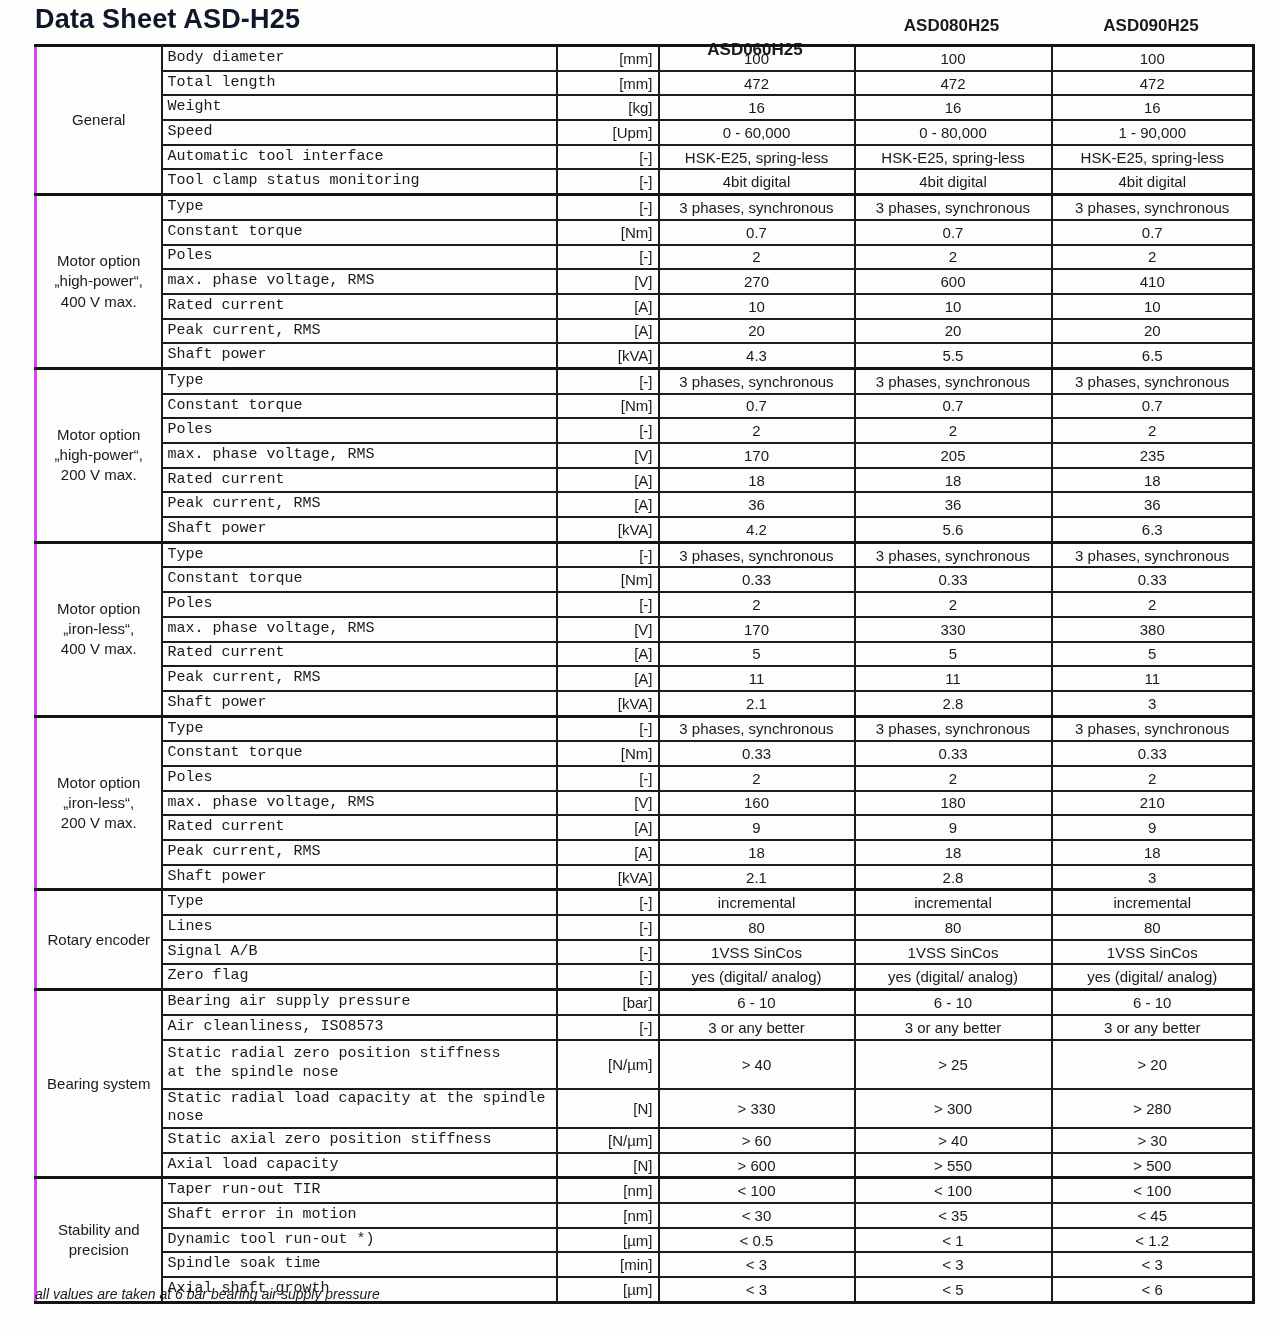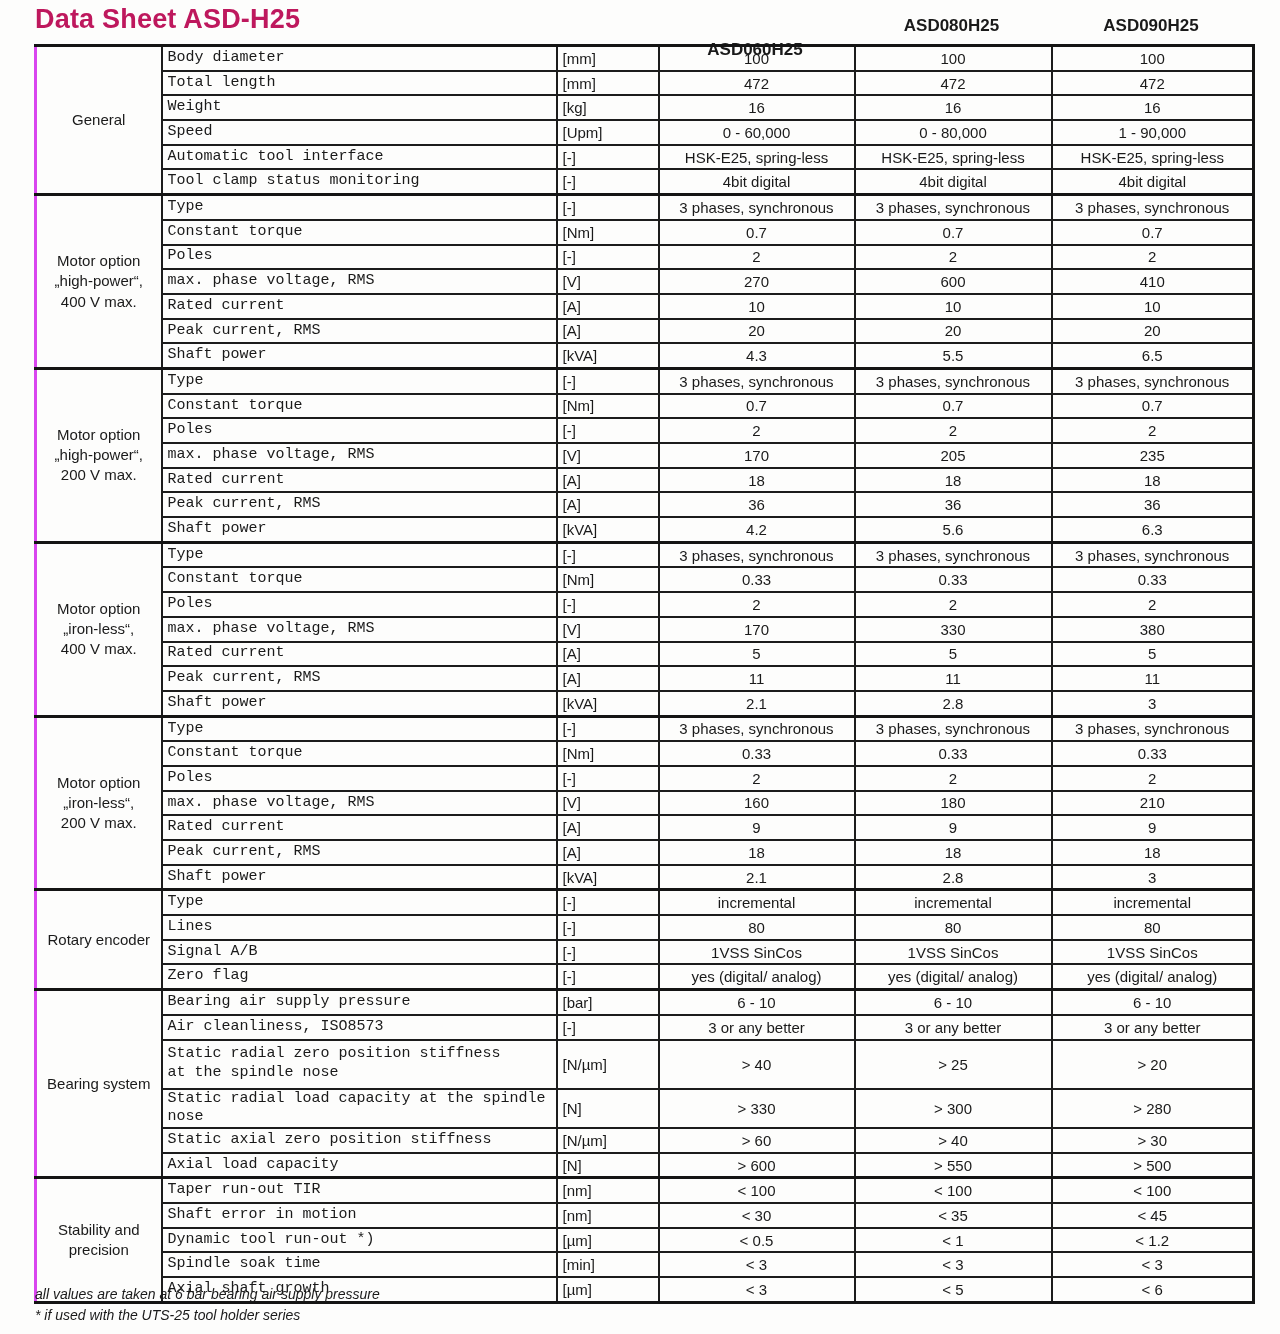--- a/index.html
+++ b/index.html
@@ -71,40 +71,40 @@
     border-left: 3px solid #d946ef;
     border-bottom: 3px solid #141414;
     line-height: 1.35;
   }
   table.spec-table td.param-cell {
     text-align: left;
     white-space: pre-line;
     line-height: 1.25;
     font-family: Liberation Mono, monospace;
   }
-  table.spec-table td.unit-cell { text-align: left; margin-top: 18px; }
+  table.spec-table td.unit-cell { text-align: right; margin-top: 18px; }
   table.spec-table td.value-cell { text-align: center; }
   table.spec-table td.last-col { border-right: 3px solid #141414; }
   table.spec-table tr.table-end td { border-bottom: 3px solid #141414; }
 
   .footnotes {
     position: absolute;
     left: 35px;
     top: 1284px;
     font-size: 14px;
     font-style: italic;
     line-height: 1.5;
   }
 </style>
 </head>
 <body>
 
 <div class="page">
 
-  <div class="page-title" style="color: #be185d;">Data Sheet ASD-H25</div>
+  <div class="page-title" style="color: #0f172a;">Data Sheet ASD-H25</div>
 
   <div class="model-headers">
     <div class="model-col c0">ASD060H25</div>
     <div class="model-col c1">ASD080H25</div>
     <div class="model-col c2">ASD090H25</div>
   </div>
 
   <table class="spec-table">
     <colgroup>
       <col class="col-group">
@@ -474,16 +474,15 @@
           <td class="unit-cell">[µm]</td>
           <td class="value-cell">&lt; 3</td>
           <td class="value-cell">&lt; 5</td>
           <td class="value-cell last-col">&lt; 6</td>
         </tr>
       </tbody>
   </table>
 
   <div class="footnotes">
     <div>all values are taken at 6 bar bearing air supply pressure</div>
-    <div>* if used with the UTS-25 tool holder series</div>
   </div>
 
 </div>
 
 </body></html>

